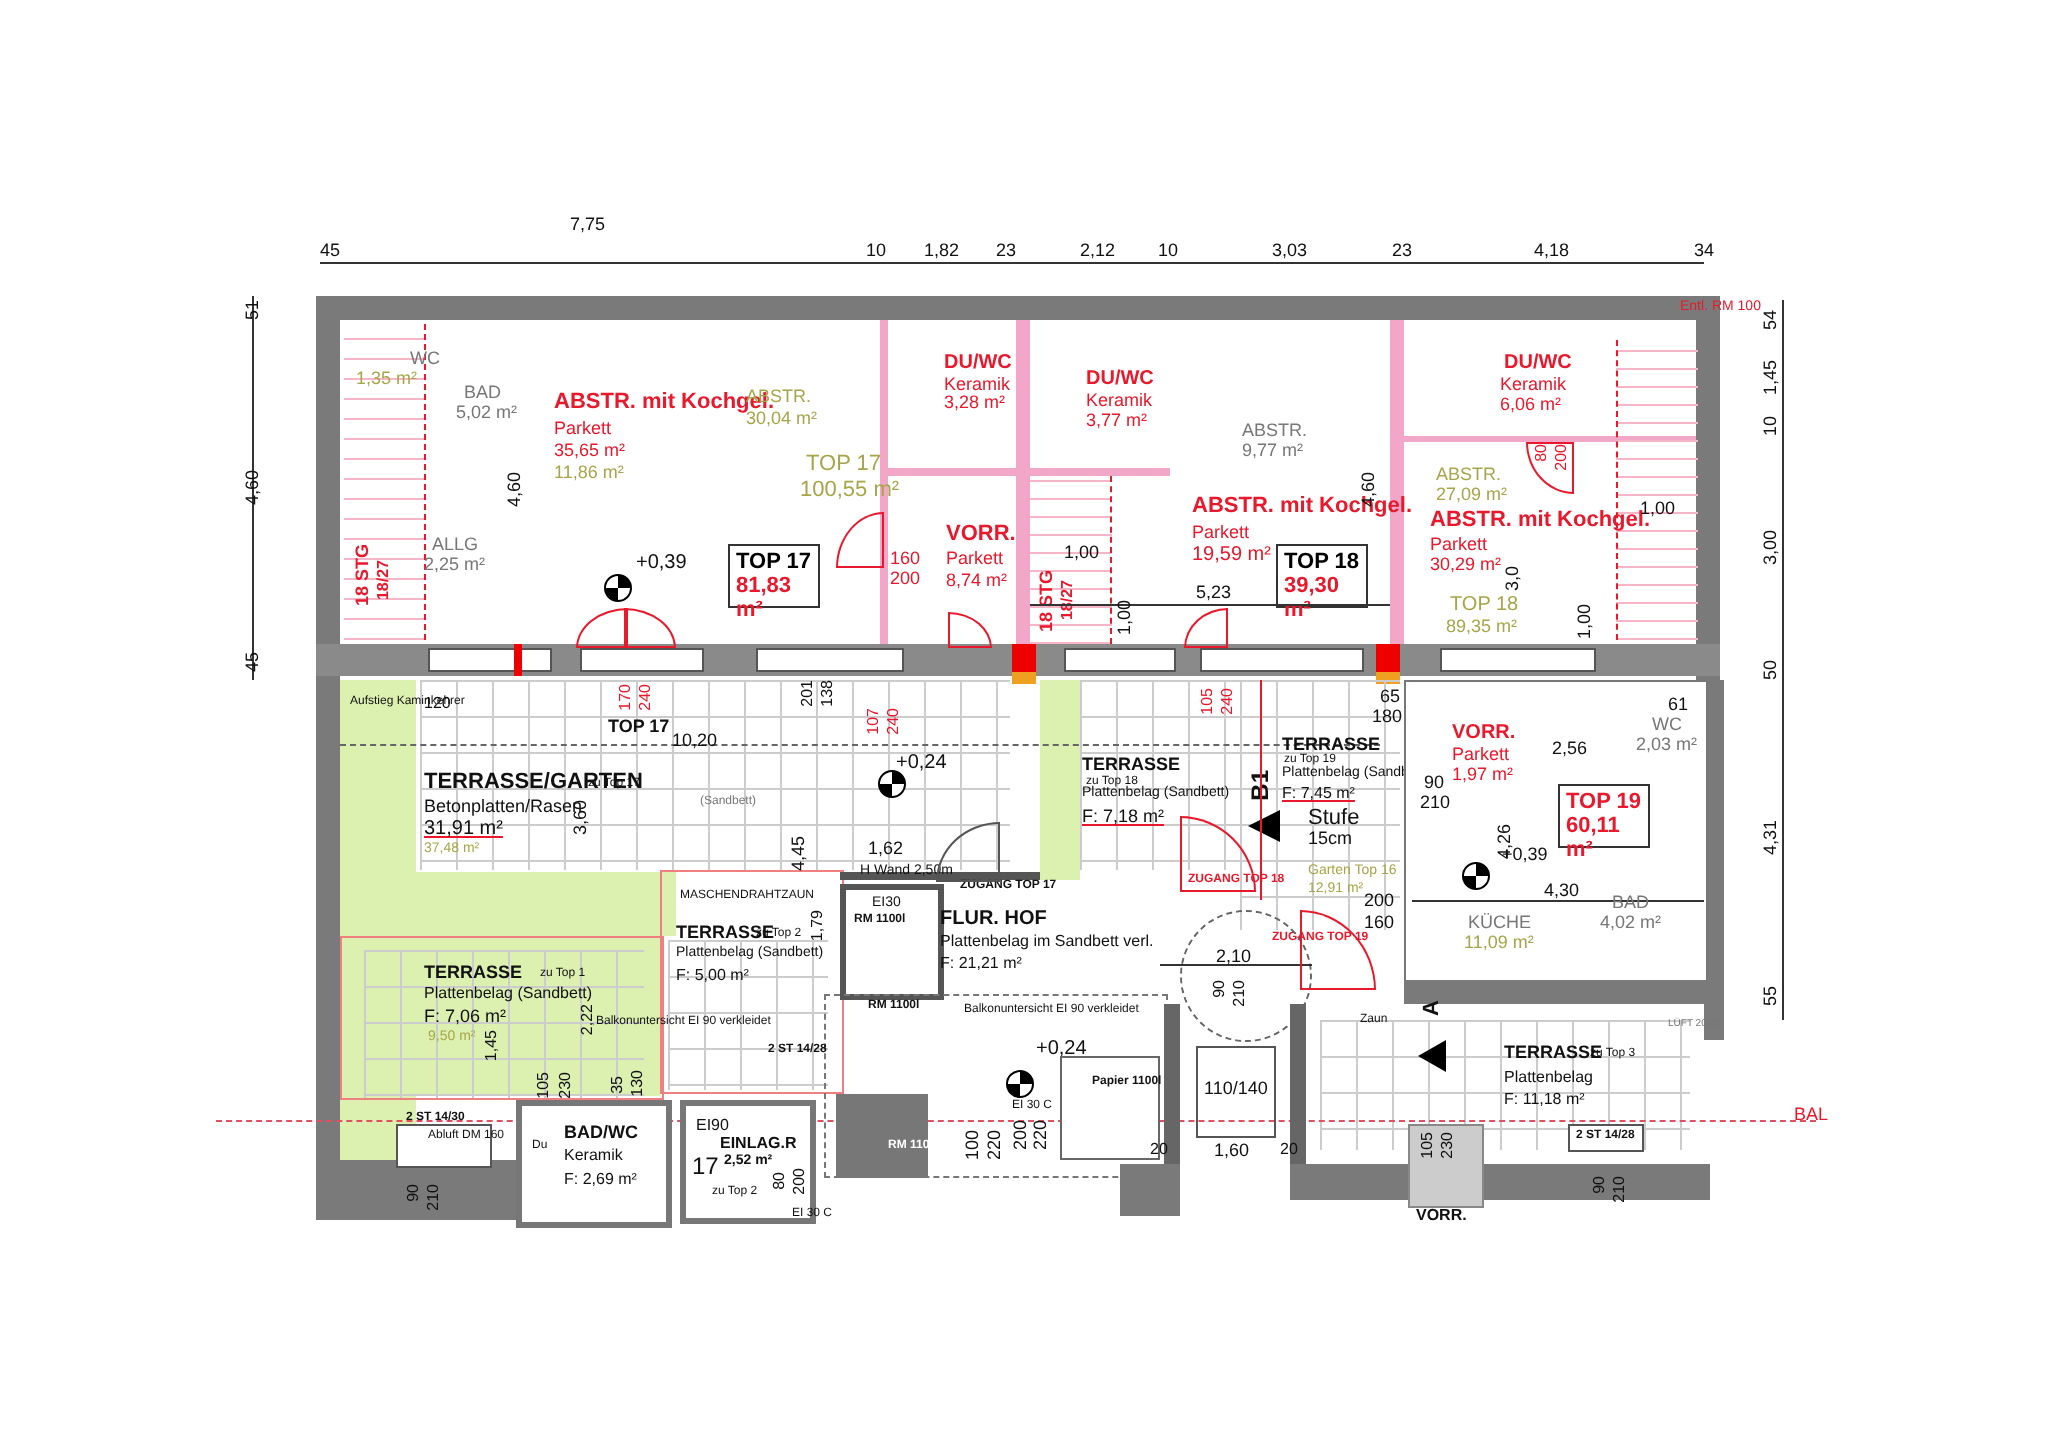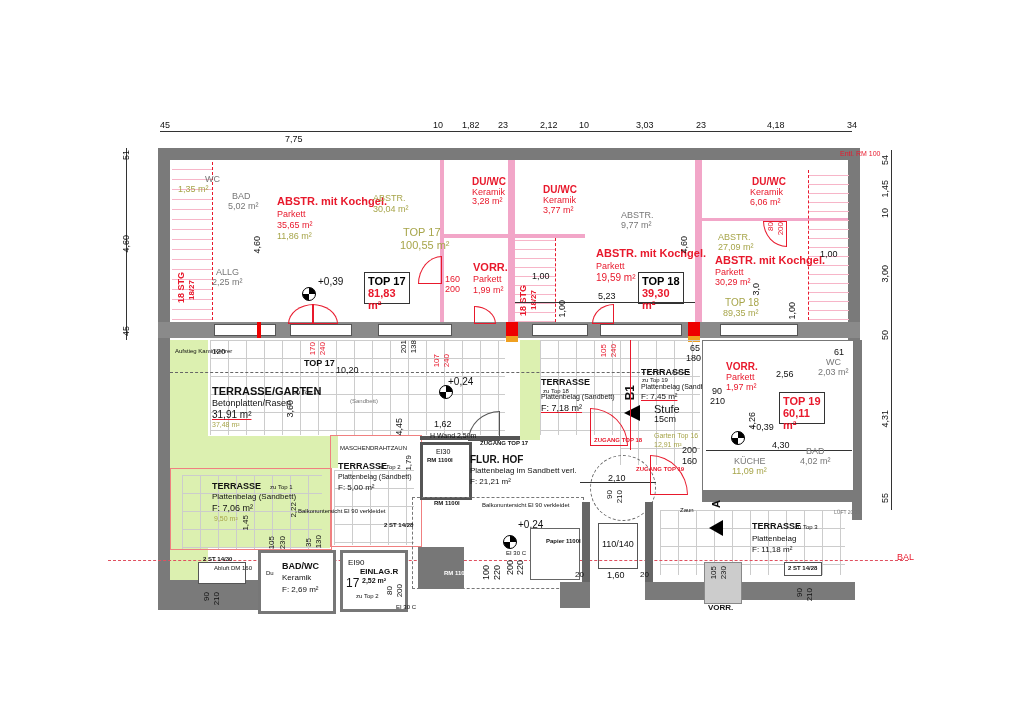--- a/index.html
+++ b/index.html
@@ -20,21 +20,21 @@
   .vt{writing-mode:vertical-rl;transform:rotate(180deg);}
   .redline{position:absolute;border:1px solid #f08080;}
   .dash{position:absolute;border-top:1px dashed #e05060;}
   .door{position:absolute;border:1px solid #e8192c;border-radius:0 100% 0 0;}
 </style>
 </head>
 <body>
 
 <div class="dim" style="left:160px;top:131px;width:692px;height:1px;"></div>
 <span class="t blk" style="left:160px;top:121px;font-size:9px;">45</span>
-<span class="t blk" style="left:285px;top:135px;font-size:9px;">7,75</span>
+<span class="t blk" style="left:285px;top:108px;font-size:9px;">7,75</span>
 <span class="t blk" style="left:433px;top:121px;font-size:9px;">10</span>
 <span class="t blk" style="left:462px;top:121px;font-size:9px;">1,82</span>
 <span class="t blk" style="left:498px;top:121px;font-size:9px;">23</span>
 <span class="t blk" style="left:540px;top:121px;font-size:9px;">2,12</span>
 <span class="t blk" style="left:579px;top:121px;font-size:9px;">10</span>
 <span class="t blk" style="left:636px;top:121px;font-size:9px;">3,03</span>
 <span class="t blk" style="left:696px;top:121px;font-size:9px;">23</span>
 <span class="t blk" style="left:767px;top:121px;font-size:9px;">4,18</span>
 <span class="t blk" style="left:847px;top:121px;font-size:9px;">34</span>
 
@@ -105,21 +105,21 @@
 <div class="box" style="left:364px;top:272px;width:38px;height:26px;padding:2px 3px;">
   <div style="font-size:11px;font-weight:bold;color:#000;">TOP 17</div>
   <div style="font-size:11px;font-weight:bold;color:#e8192c;">81,83 m²</div>
 </div>
 
 <span class="t red bold" style="left:472px;top:177px;font-size:10px;">DU/WC</span>
 <span class="t red" style="left:472px;top:188px;font-size:9px;">Keramik</span>
 <span class="t red" style="left:472px;top:197px;font-size:9px;">3,28 m²</span>
 <span class="t red bold" style="left:473px;top:262px;font-size:11px;">VORR.</span>
 <span class="t red" style="left:473px;top:275px;font-size:9px;">Parkett</span>
-<span class="t red" style="left:473px;top:286px;font-size:9px;">1,99 m²</span>
+<span class="t red" style="left:473px;top:286px;font-size:9px;">8,74 m²</span>
 <span class="t red" style="left:445px;top:275px;font-size:9px;">160</span>
 <span class="t red" style="left:445px;top:285px;font-size:9px;">200</span>
 <div class="door" style="left:418px;top:256px;width:22px;height:26px;border-radius:100% 0 0 0;"></div>
 <div class="door" style="left:288px;top:304px;width:24px;height:18px;border-radius:100% 0 0 0;"></div>
 <div class="door" style="left:312px;top:304px;width:24px;height:18px;"></div>
 <div class="door" style="left:474px;top:306px;width:20px;height:16px;"></div>
 
 <span class="t red bold" style="left:543px;top:185px;font-size:10px;">DU/WC</span>
 <span class="t red" style="left:543px;top:196px;font-size:9px;">Keramik</span>
 <span class="t red" style="left:543px;top:206px;font-size:9px;">3,77 m²</span>

